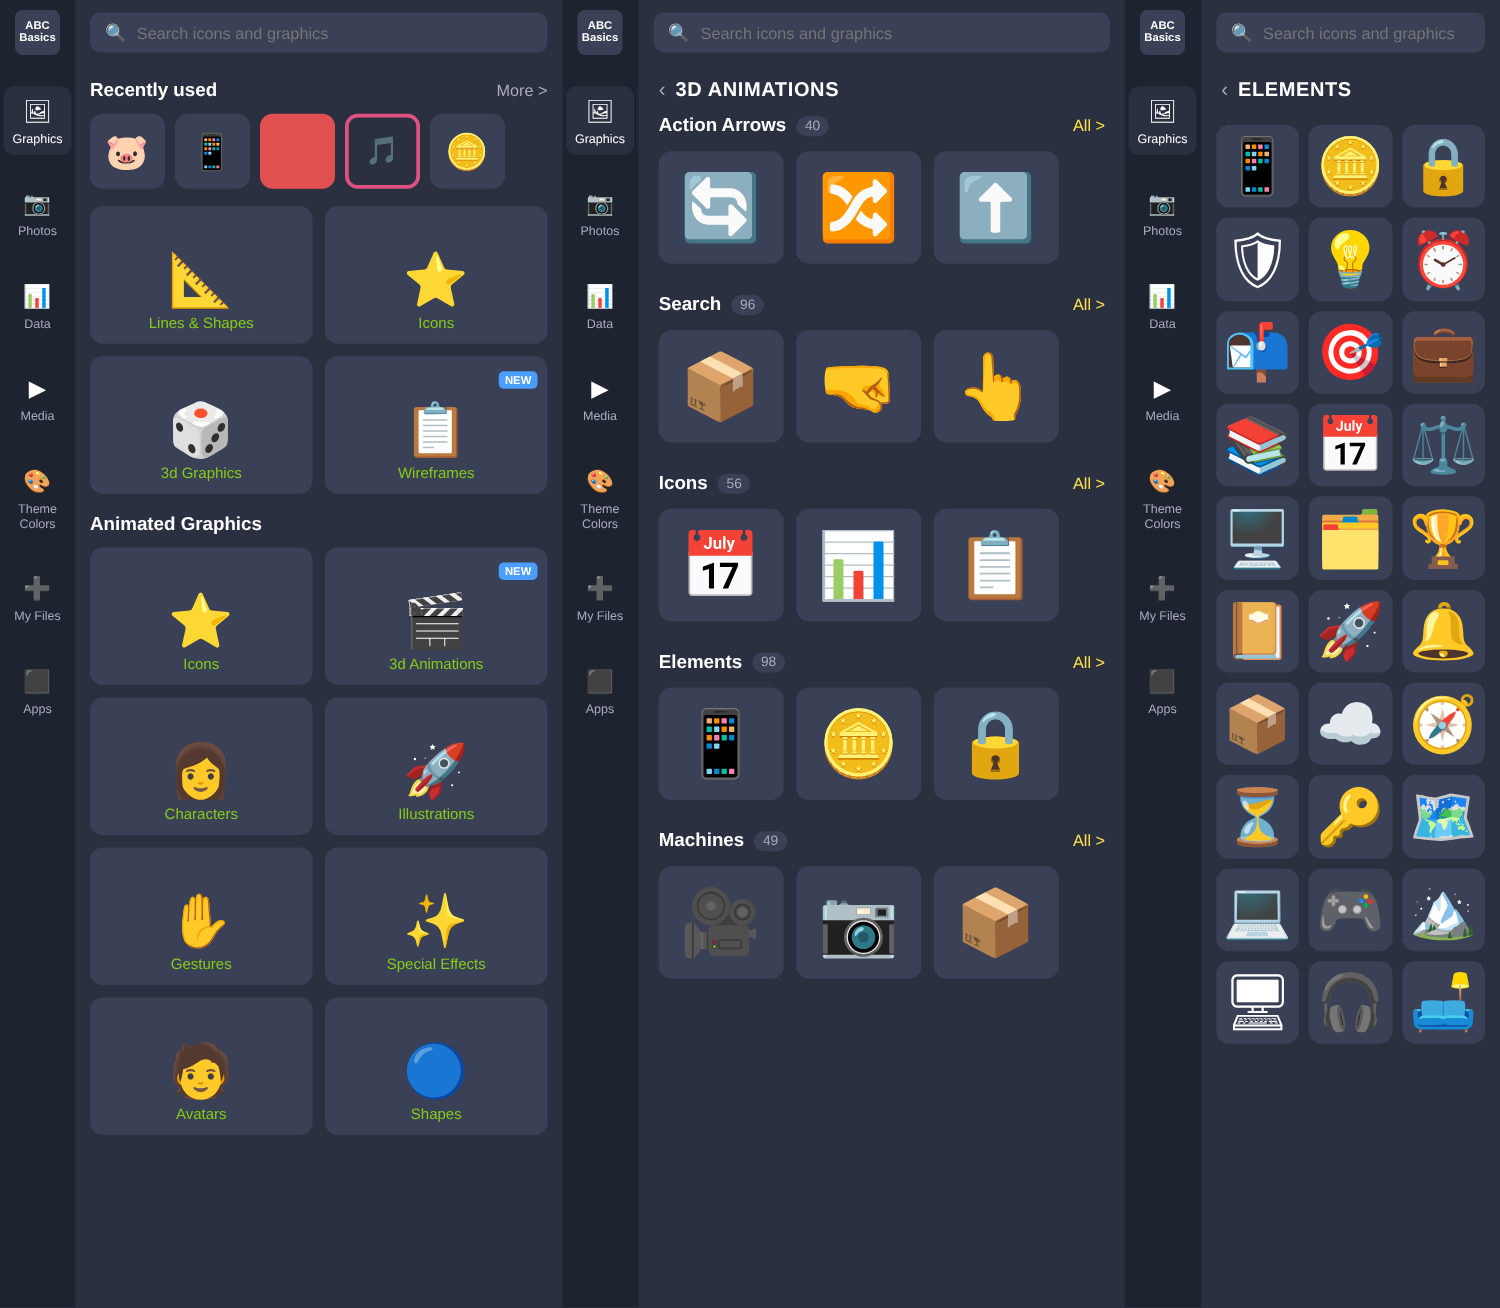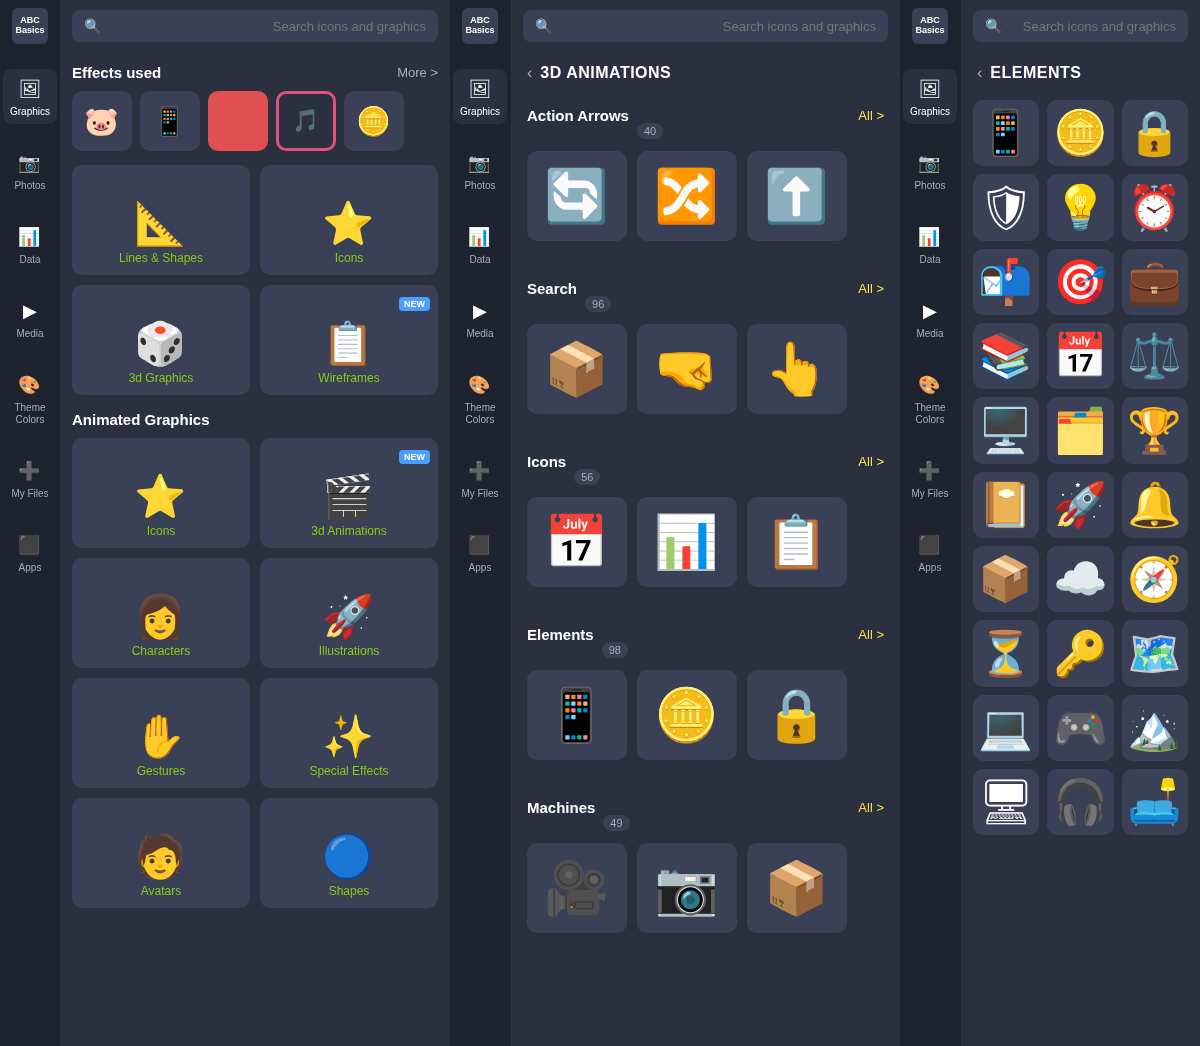--- a/index.html
+++ b/index.html
@@ -97,21 +97,20 @@
       gap: 8px;
       flex-shrink: 0;
     }
     .search-bar input {
       background: transparent;
       border: none;
       outline: none;
       color: #aab;
       font-size: 13px;
       width: 100%;
-      text-align: right;
     }
     .search-icon { color: #778; font-size: 14px; }
 
     
     .content-scroll {
       flex: 1;
       overflow-y: auto;
       padding: 0 12px 12px;
     }
     .content-scroll::-webkit-scrollbar { width: 4px; }
@@ -251,21 +250,20 @@
       font-weight: 700;
       color: #fff;
     }
     .category-count {
       background: #3a4055;
       color: #aab;
       font-size: 11px;
       padding: 2px 7px;
       border-radius: 10px;
       margin-left: 8px;
-      margin-top: 31px;
     }
     .all-link {
       font-size: 13px;
       color: #fde047;
       cursor: pointer;
     }
 
     .category-row {
       display: flex;
       gap: 10px;
@@ -370,21 +368,21 @@
 
   <div class="content-panel">
     <div class="search-bar">
       <span class="search-icon">🔍</span>
       <input type="text" placeholder="Search icons and graphics" style="">
     </div>
 
     <div class="content-scroll">
 
       <div class="section-header">
-        <span class="section-title">Effects used</span>
+        <span class="section-title">Recently used</span>
         <span class="more-link">More &gt;</span>
       </div>
       <div class="recently-row">
         <div class="recently-item">🐷</div>
         <div class="recently-item">📱</div>
         <div class="recently-item" style="background:#e05050;"></div>
         <div class="recently-item" style="font-size:22px; color:#e05080; border: 3px solid #e05080; background:transparent;">🎵</div>
         <div class="recently-item">🪙</div>
       </div>
 

